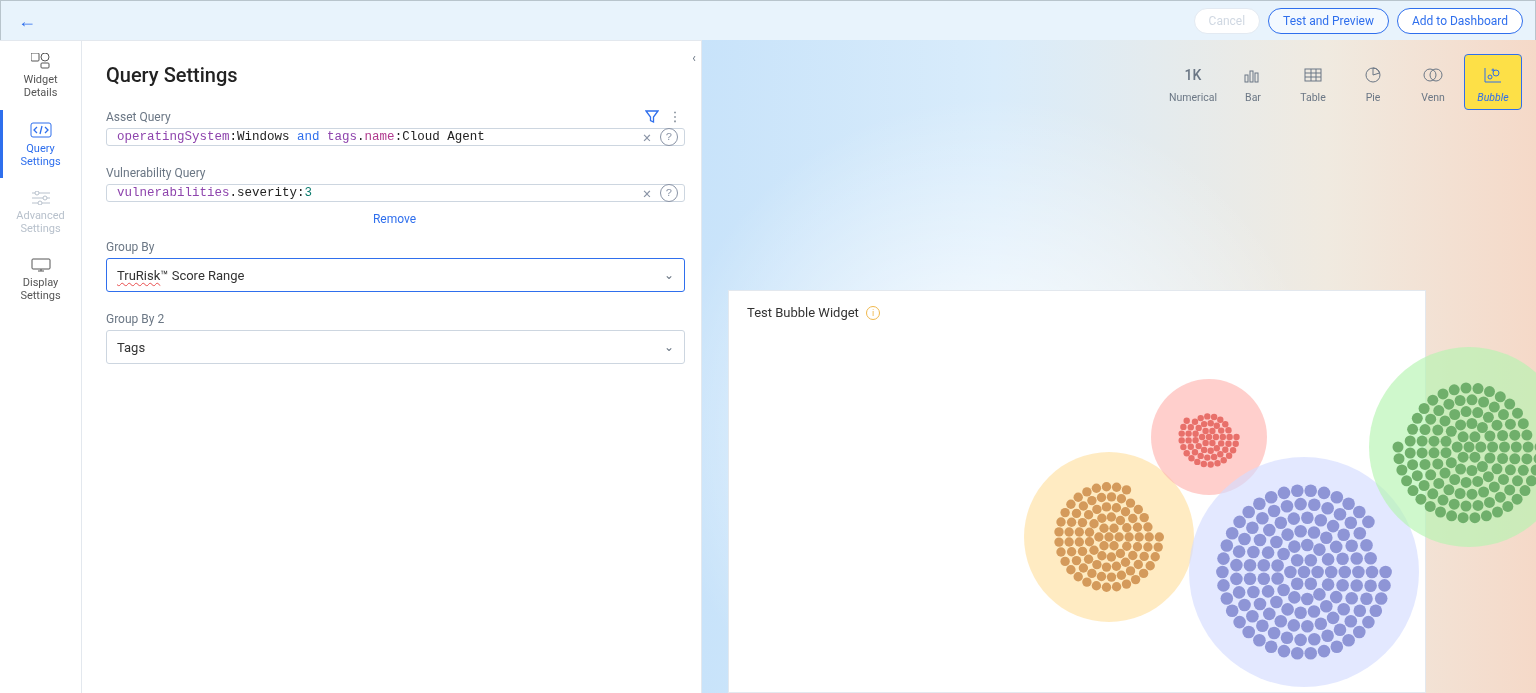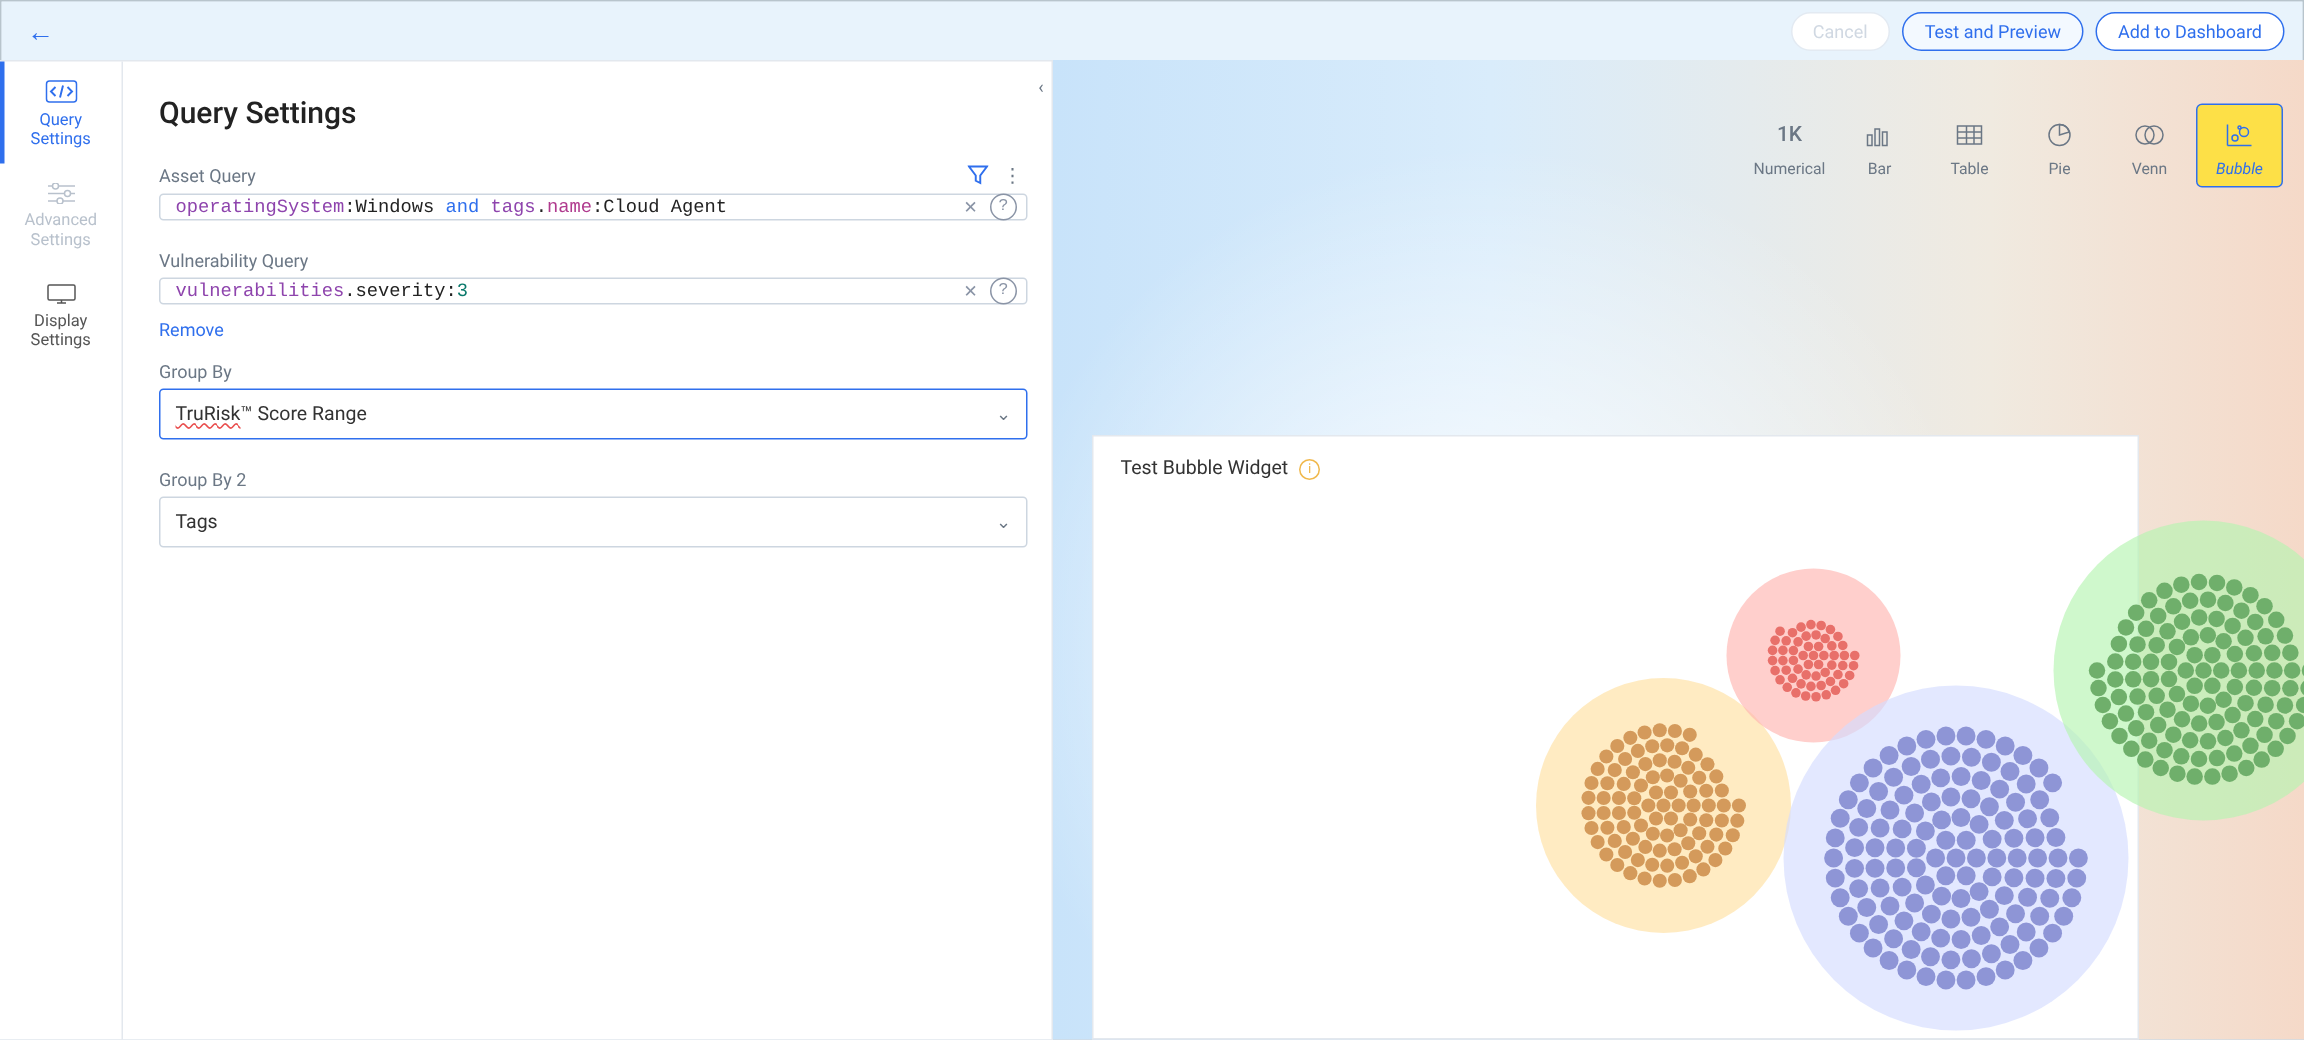--- a/index.html
+++ b/index.html
@@ -45,39 +45,39 @@
   .page-title { font-size:20px; font-weight:500; margin-bottom:22px; color:#222;}
   .field-label-row { display:flex; align-items:center; margin-top:6px; margin-bottom:4px;}
   .field-label { font-size:12px; color:#6B7785; flex:1;}
   .label-icon { width:20px; text-align:center; color:#4A6; cursor:pointer;}
   .funnel-icon { color:#2F6FED; }
   .kebab-icon { color:#6B7785; }
   .query-box { border:1px solid #CDD6E0; border-radius:3px; height:18px; display:flex; align-items:center; padding:0 6px 0 10px; font-family: "SFMono-Regular", Consolas, "Courier New", monospace; font-size:12.5px; color:#222;}
   .query-box .qtext { flex:1; white-space:nowrap; overflow:hidden;}
   .qicon { width:22px; text-align:center; color:#8A94A6; cursor:pointer; font-size:14px;}
   .help-circle { width:18px; height:18px; border:1px solid #8A94A6; border-radius:50%; display:inline-flex; align-items:center; justify-content:center; font-size:11px; color:#8A94A6; cursor:pointer; margin-left:2px;}
-  .remove-link { text-align:left; font-size:12px; color:#2F6FED; margin:10px 2px 14px 0; cursor:pointer;}
+  .remove-link { text-align:center; font-size:12px; color:#2F6FED; margin:10px 2px 14px 0; cursor:pointer;}
   .select-box { border:1px solid #CDD6E0; border-radius:3px; height:34px; display:flex; align-items:center; padding:0 10px; font-size:13px; color:#333; cursor:pointer; position:relative;}
   .select-box .chev { position:absolute; right:10px; color:#6B7785; font-size:12px;}
   .select-box.active { border-color:#2F6FED; }
   .field-spacer { height:14px; }
   .tru-red { text-decoration: underline wavy #E94E4E; text-decoration-thickness:1px; text-underline-offset:2px;}
   
   .tok-field { color:#8E44AD; }  
   .tok-sub { color:#0B7A6C; }    
   .tok-and { color:#2F6FED; }
   .tok-name { color:#B03A8E; }
   
   .right-panel { flex:1; position:relative; overflow:hidden;}
   .right-gradient { position:absolute; inset:0;
     background:
       radial-gradient(circle at 35% 60%, rgba(255,255,255,.95) 0%, rgba(255,255,255,0) 50%),
       linear-gradient(90deg, #C8E3FA 0%, #D9ECFB 35%, #F0EAE0 75%, #F5D9C8 100%);
   }
-  .chart-type-bar { position:absolute; top:29px; right:14px; display:flex; gap:2px;}
+  .chart-type-bar { position:absolute; top:14px; right:14px; display:flex; gap:2px;}
   .ctab { width:58px; height:56px; border-radius:4px; display:flex; flex-direction:column; align-items:center; justify-content:center; font-size:10.5px; color:#6B7785; cursor:pointer; padding-top:2px;}
   .ctab.wide { width:80px; }
   .ctab .cicon { height:24px; display:flex; align-items:center; justify-content:center; margin-bottom:4px; color:#6B7785;}
   .ctab.active { background:#fde047; border:1px solid #2F6FED; color:#2F6FED;font-style:italic;}
   .ctab.active .cicon { color:#2F6FED; }
   .preview-card { position:absolute; left:26px; right:110px; top:250px; bottom:0; background:#fff; border:1px solid #E3E8EE; padding:14px 18px 0;}
   .preview-title { font-size:13px; color:#333; }
   .info-dot { display:inline-flex; width:14px; height:14px; border:1px solid #F0B84C; color:#F0B84C; border-radius:50%; font-size:9px; align-items:center; justify-content:center; margin-left:4px; vertical-align:1px;}
   .bubble-stage { position:absolute; left:130px; top:36px; right:0; bottom:0; }
   svg { display:block; }
@@ -92,20 +92,29 @@
   <div class="btn btn-secondary">Test and Preview</div>
   <div class="btn btn-primary">Add to Dashboard</div>
 </div>
 
 <div class="body">
 
   <div class="left-panel">
     <div class="collapse-handle">‹</div>
 
     <div class="vnav">
+      <div class="vnav-item">
+        <svg class="vicon" width="20" height="16" viewBox="0 0 20 16">
+            <rect x="0" y="0" width="8" height="8" rx="1" fill="none" stroke="#555"></rect>
+            <circle cx="14" cy="4" r="4" fill="none" stroke="#555"></circle>
+            <rect x="10" y="10" width="8" height="5" rx="1" fill="none" stroke="#555"></rect>
+          </svg>
+        <span>Widget</span><br>
+        <span>Details</span>
+      </div>
       <div class="vnav-item active">
         <svg class="vicon" width="22" height="16" viewBox="0 0 22 16">
             <rect x="1" y="1" width="20" height="14" rx="2" fill="none" stroke="#2F6FED"></rect>
             <path d="M7 5 L4 8 L7 11 M15 5 L18 8 L15 11 M12 4 L10 12" fill="none" stroke="#2F6FED" stroke-width="1.3"></path>
           </svg>
         <span>Query</span><br>
         <span>Settings</span>
       </div>
       <div class="vnav-item disabled">
         <svg class="vicon" width="18" height="14" viewBox="0 0 18 14">

